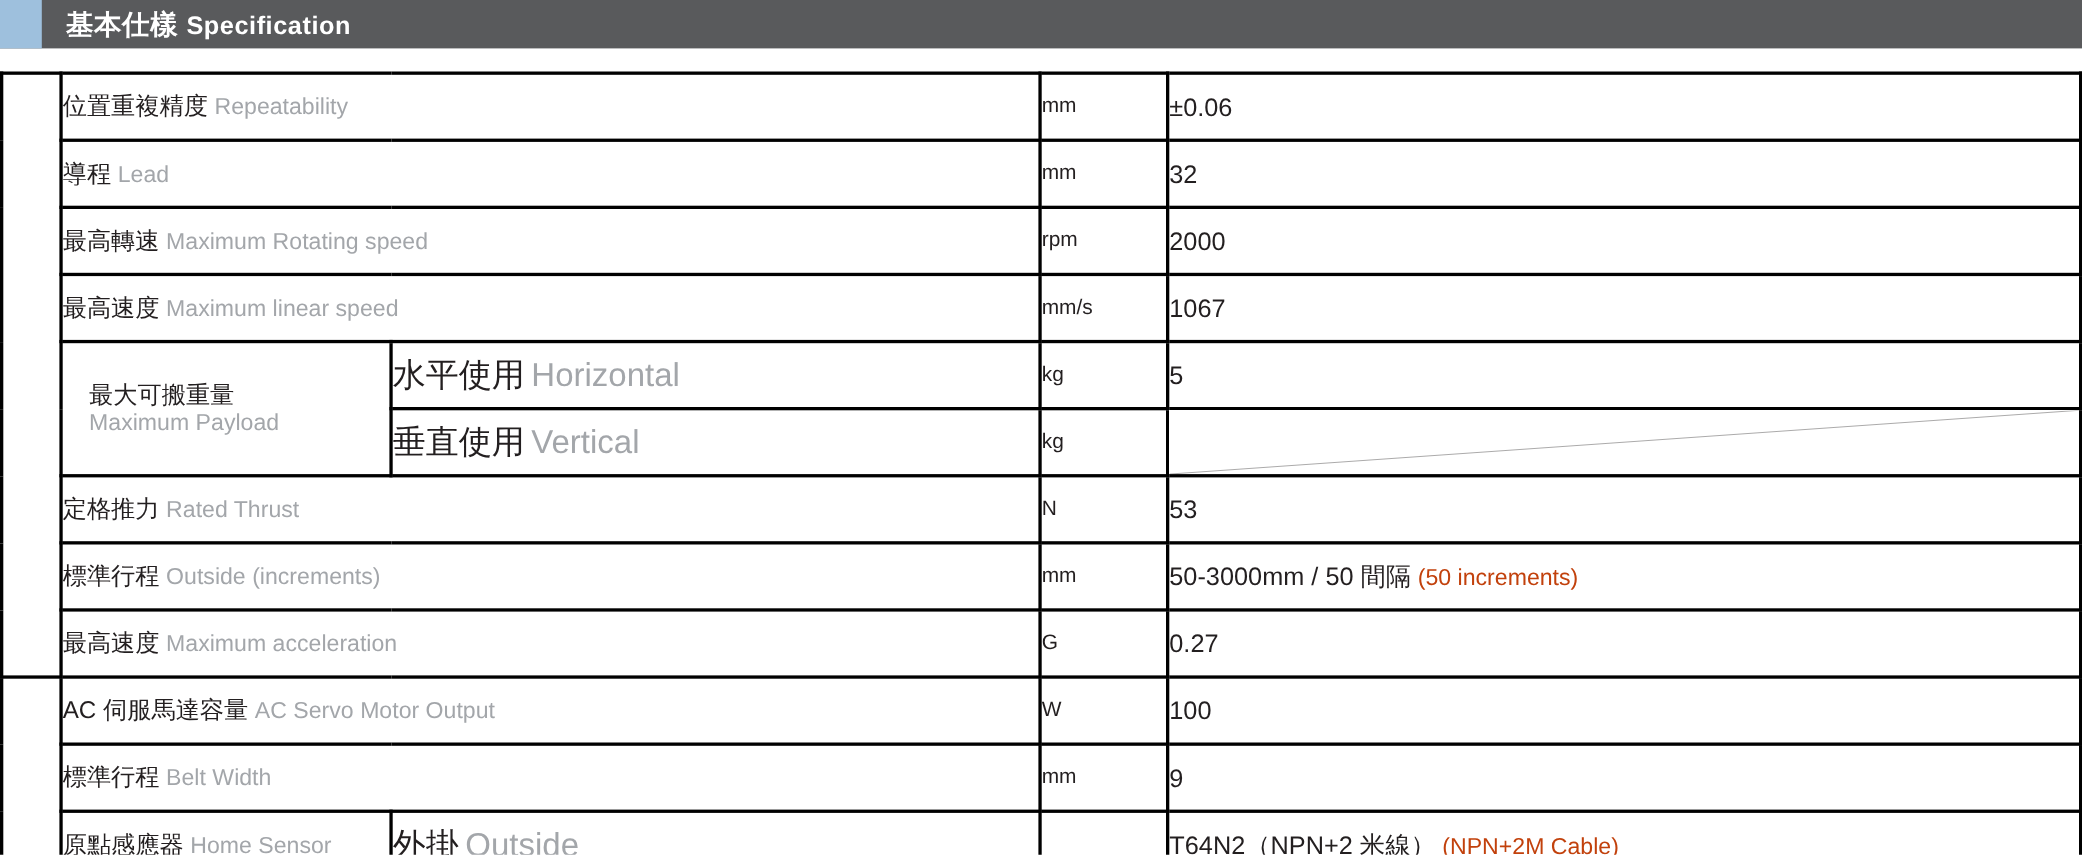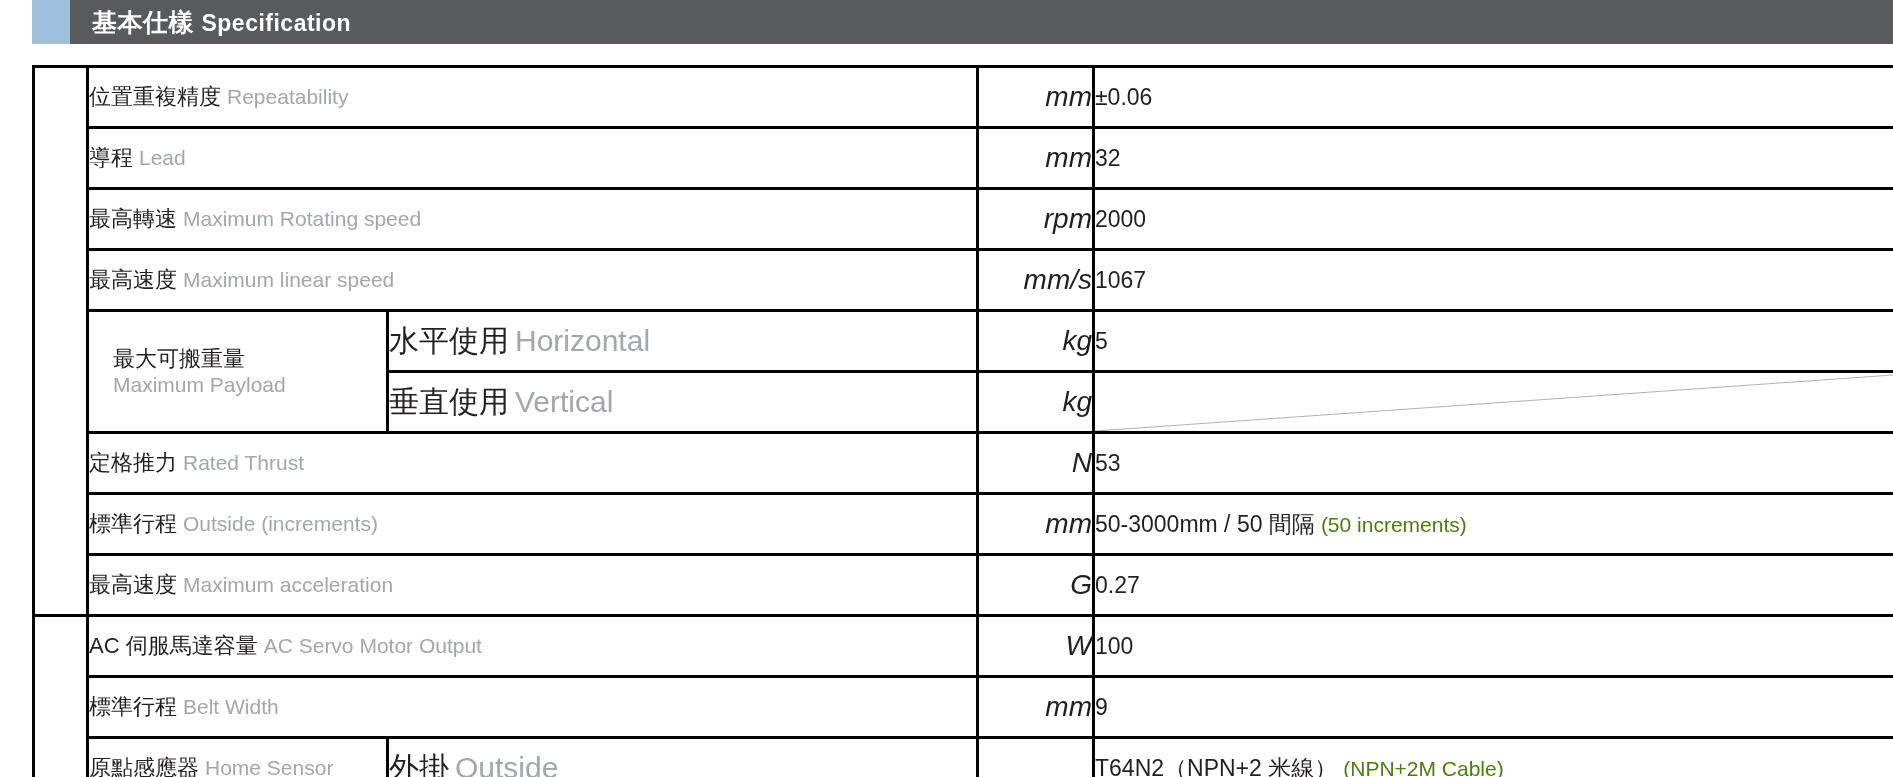--- a/index.html
+++ b/index.html
@@ -13,21 +13,20 @@
     font-family: "Liberation Sans", sans-serif;
     color: #231f20;
     overflow: hidden;
   }
 
   .page {
     position: relative;
     width: 1509px;
     height: 777px;
     box-sizing: border-box;
-    margin-left: 32px;
   }
 
   
   .header-bar {
     position: absolute;
     left: 0;
     top: 0;
     width: 1893px;
     height: 44px;
     background: #595a5c;
@@ -107,34 +106,33 @@
     background: #eaf1f8;
     padding-left: 20px;
     font-size: 30px;
     white-space: nowrap;
   }
   .sub-label-cell .zh { color: #231f20; }
   .sub-label-cell .en { color: #a3a6aa; margin-left: 6px; }
 
   .unit-cell {
     width: 116px;
-    text-align: right;
-    font-size: 28px;
+    text-align: left;
+    font-size: 19px;
     color: #231f20;
     background: #ffffff;
-    font-style: italic;
   }
   .value-cell {
     text-align: left;
     font-size: 23px;
     color: #231f20;
     background: #ffffff;
   }
   .value-cell .sub {
-    color: #4d7c0f;
+    color: #c2410c;
     font-size: 21px;
     margin-left: 6px;
   }
 
   
   .slash-cell {
     position: relative;
     overflow: hidden;
   }
   .slash-cell svg {

